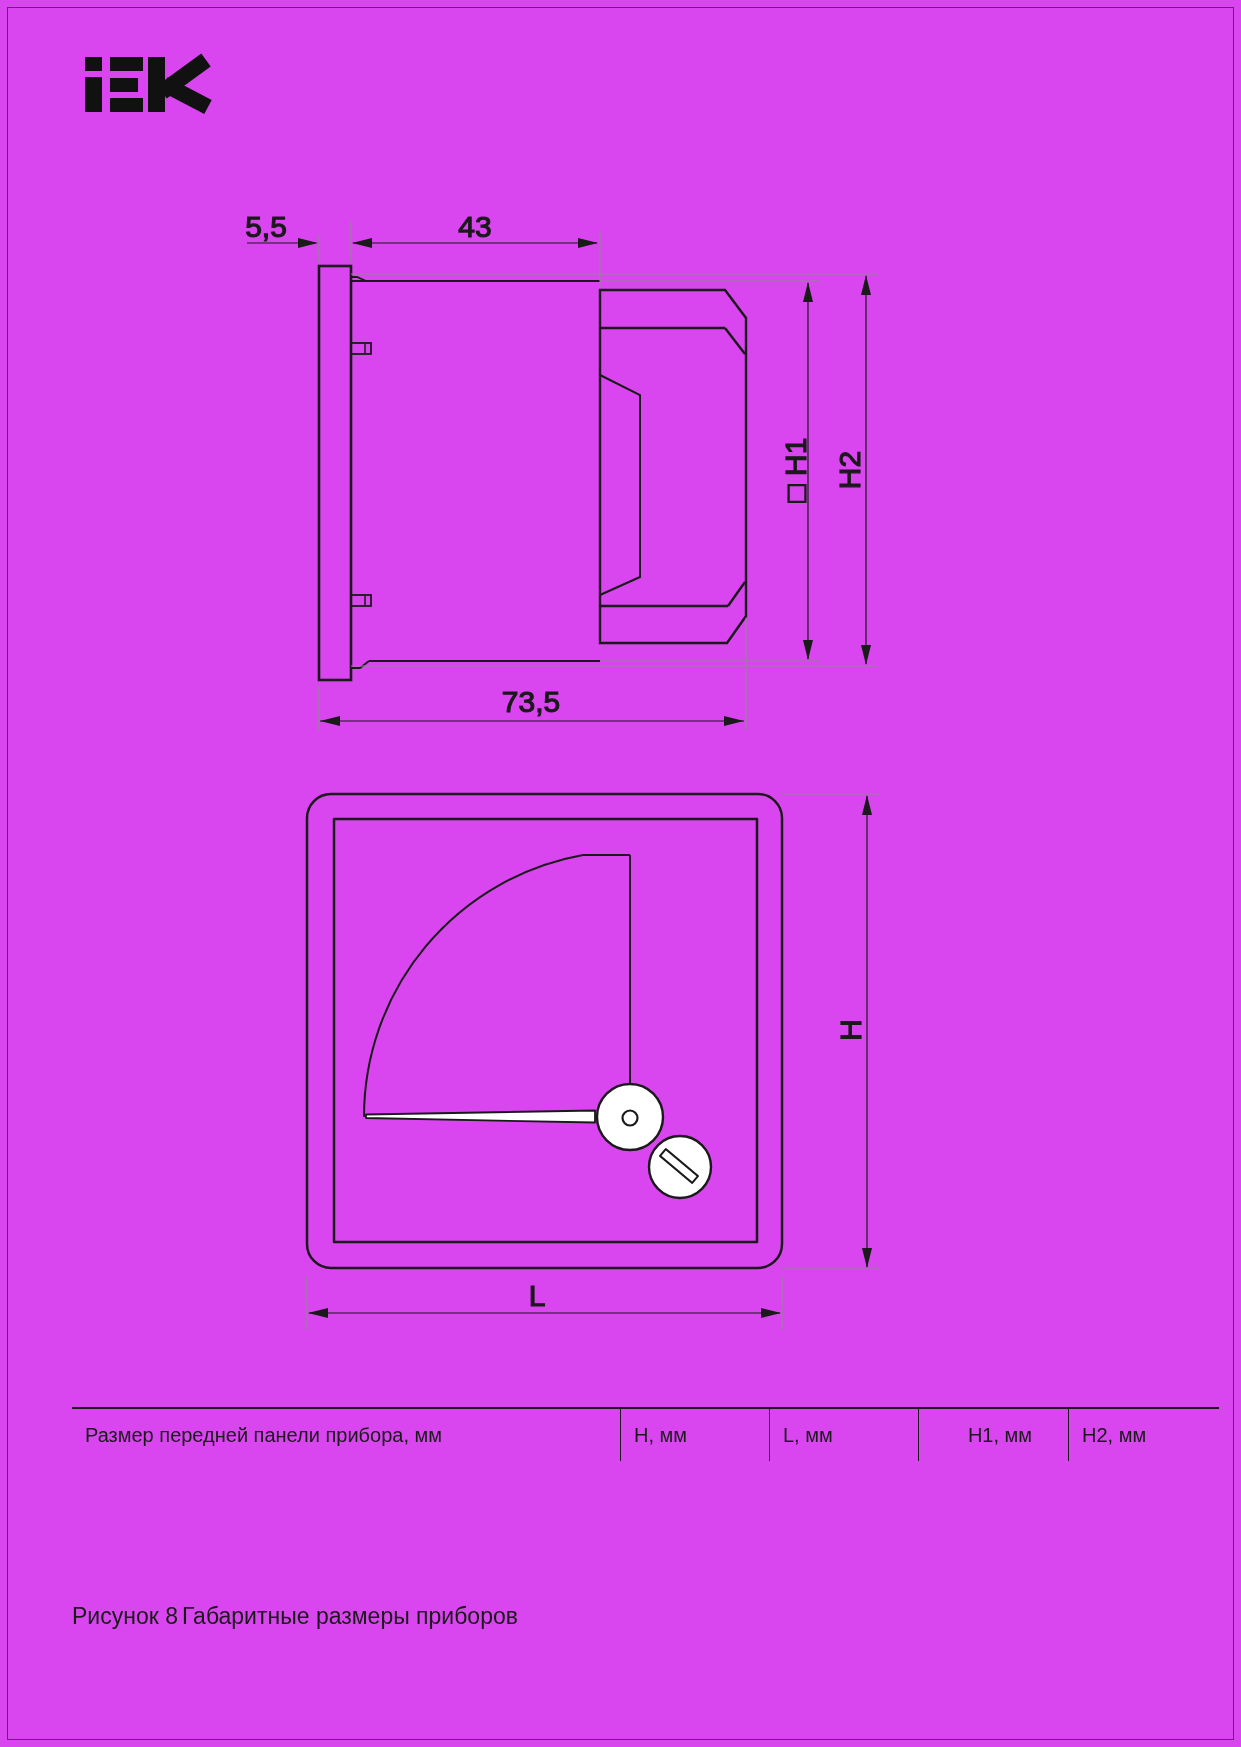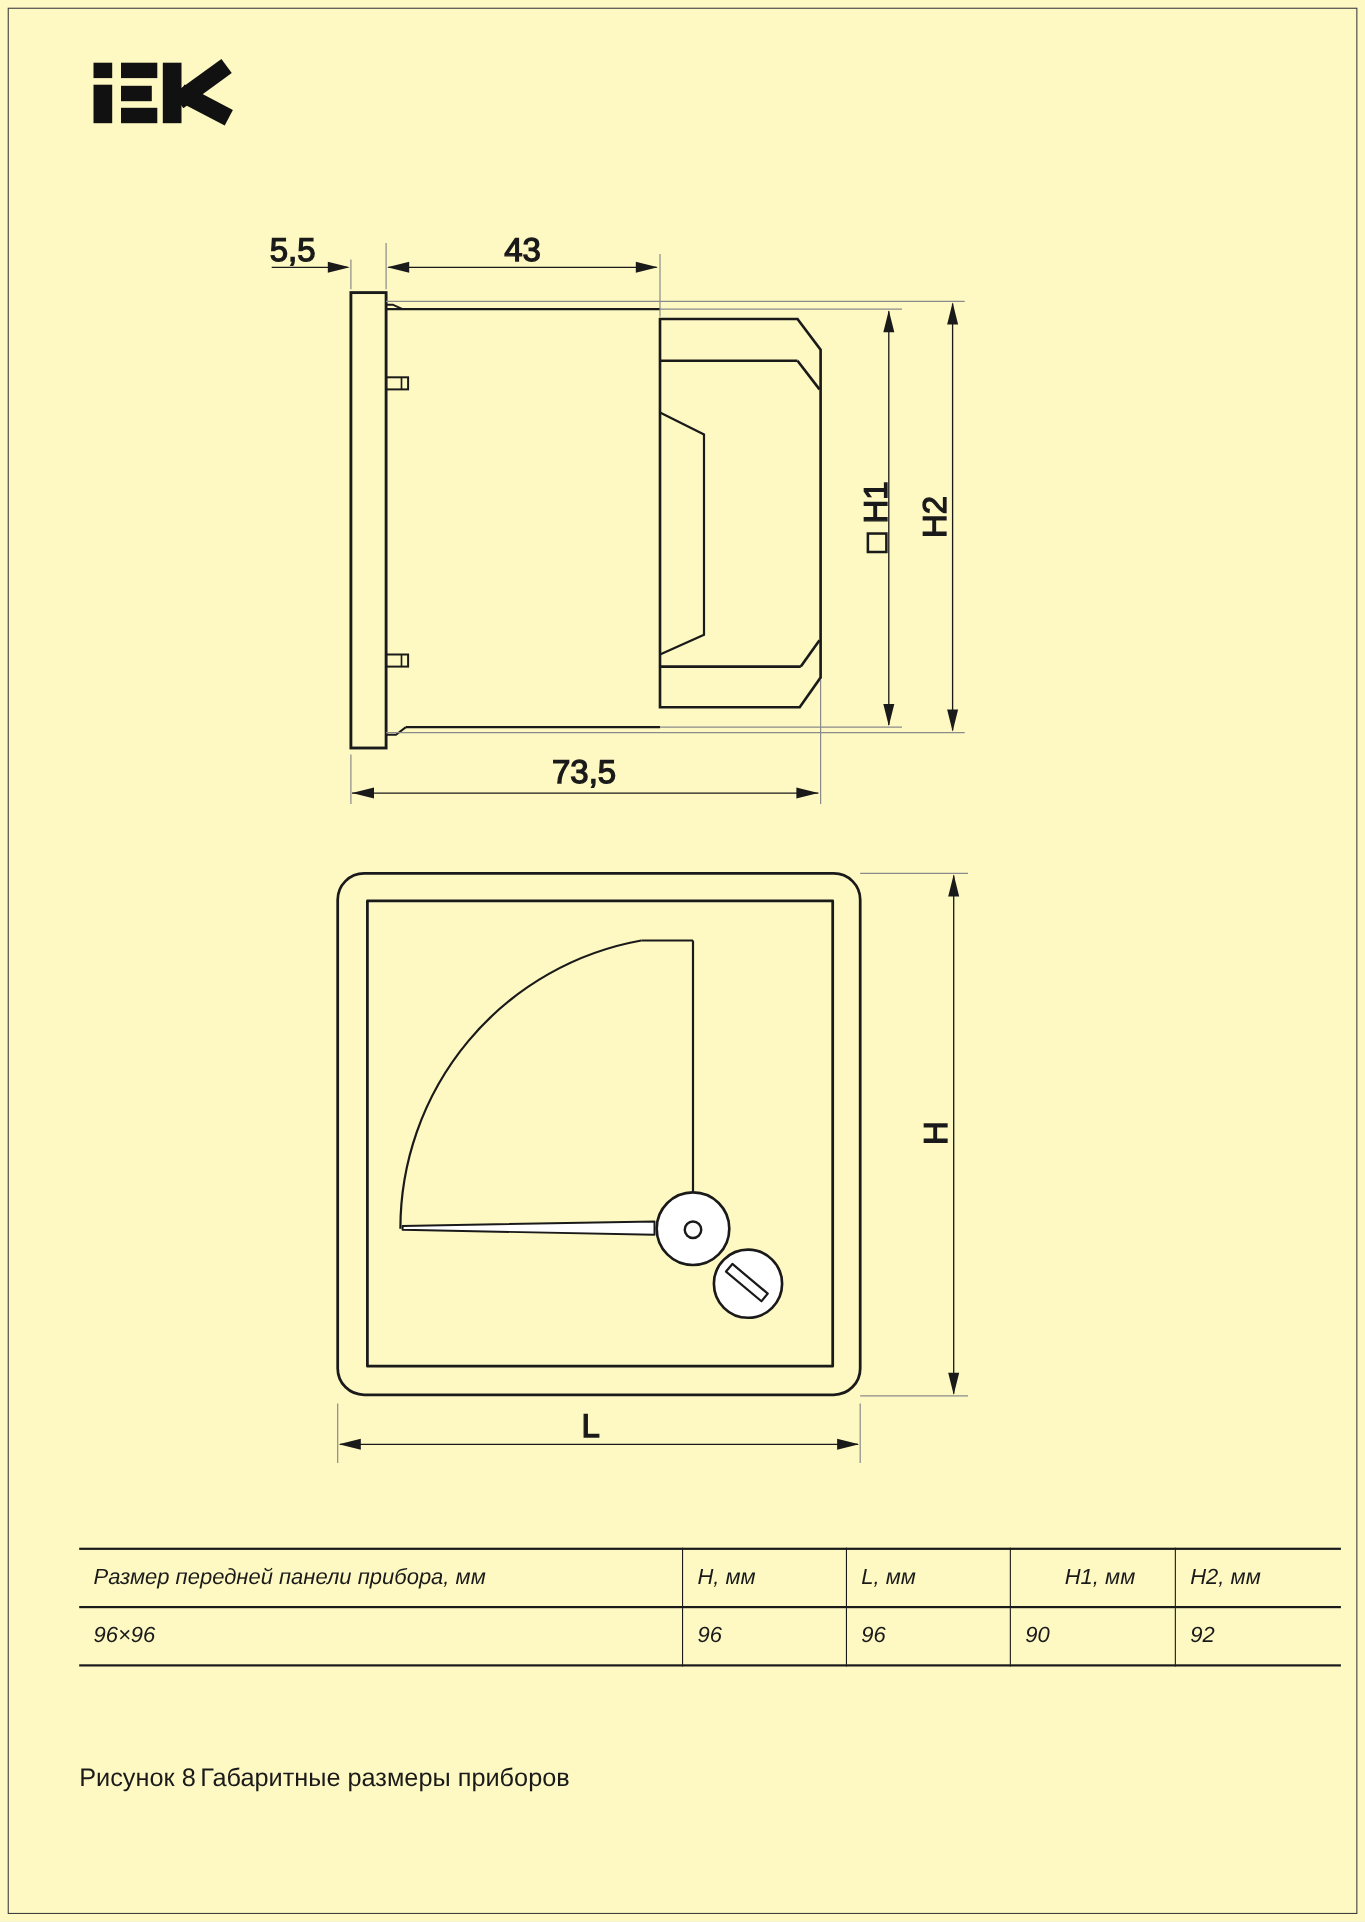--- a/index.html
+++ b/index.html
@@ -1,19 +1,19 @@
 <!DOCTYPE html>
 <html><head>
 <meta charset="utf-8">
 <style>
   html,body{margin:0;padding:0;background:#e8e8e8;}
   .canvas{
     position:relative;
     width:1241px;height:1747px;
-    background:#fef9c3;
+    background:#d946ef;
     font-family:"Liberation Sans","DejaVu Sans",sans-serif;
     color:#1a1a1a;
     margin:0 auto;
     overflow:hidden;
   }
   .page-frame{
     position:absolute;
     left:7px;top:7px;right:7px;bottom:7px;
     border:1px solid #3f3f3f;
     pointer-events:none;
@@ -31,21 +31,20 @@
     border-collapse:collapse;
     table-layout:fixed;
     font-size:20px;
     color:#1a1a1a;
   }
   .spec-table tr{height:53px;}
   .spec-table td{
     padding:0 0 0 13px;
     vertical-align:middle;
     border-left:1.5px solid #1a1a1a;
-    font-style:italic;
   }
   .spec-table td:first-child{border-left:none;}
   .spec-table tr{border-top:2px solid #1a1a1a;}
   .spec-table tr.last-row{border-bottom:2px solid #1a1a1a;}
   .col-name{width:535px;}
   .col-h{width:135px;}
   .col-l{width:135px;}
   .col-h1{width:136px;text-align:center;}
   .col-h2{width:137px;}
   .figure-caption{
@@ -205,26 +204,19 @@
 
   <table class="spec-table">
     <tbody>
       <tr>
         <td class="col-name">Размер передней панели прибора, мм</td>
         <td class="col-h">H, мм</td>
         <td class="col-l">L, мм</td>
         <td class="col-h1">H1, мм</td>
         <td class="col-h2">H2, мм</td>
       </tr>
-      <tr class="last-row">
-        <td>96×96</td>
-        <td>96</td>
-        <td>96</td>
-        <td>90</td>
-        <td>92</td>
-      </tr>
     </tbody>
   </table>
 
   <div class="figure-caption">
     <span class="cap-label">Рисунок 8</span><span class="cap-title">Габаритные размеры приборов</span>
   </div>
 </div>
 
 </body></html>

